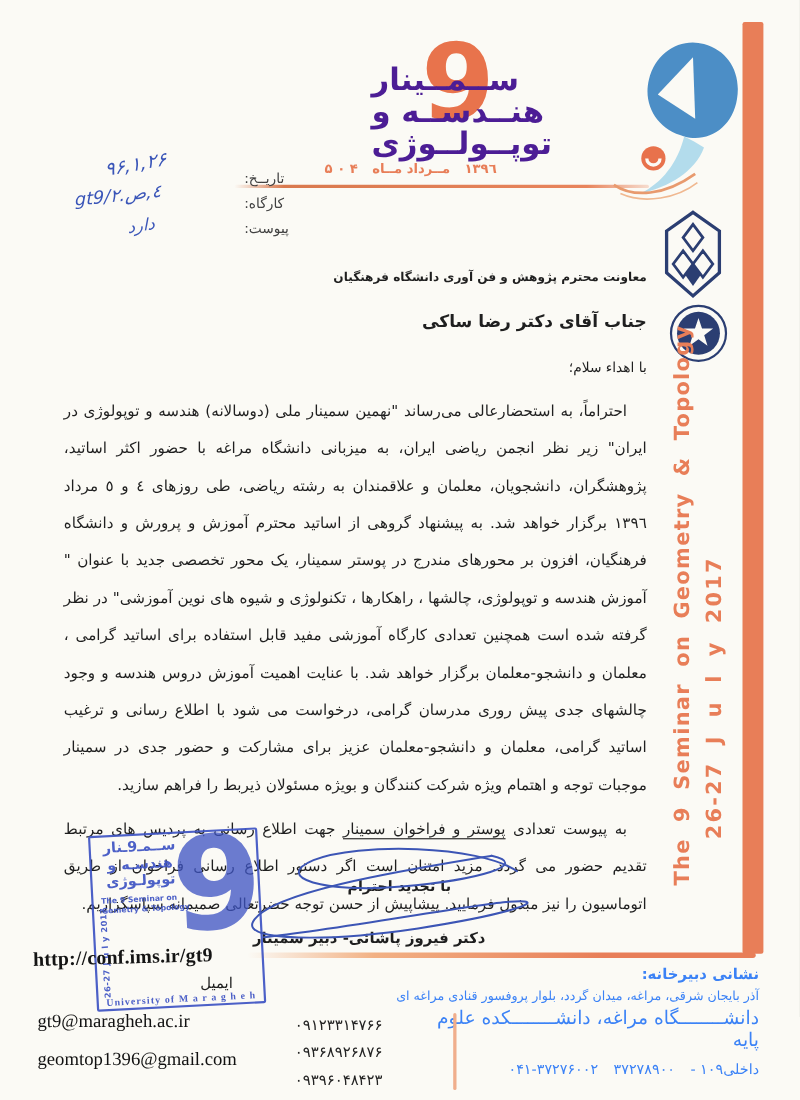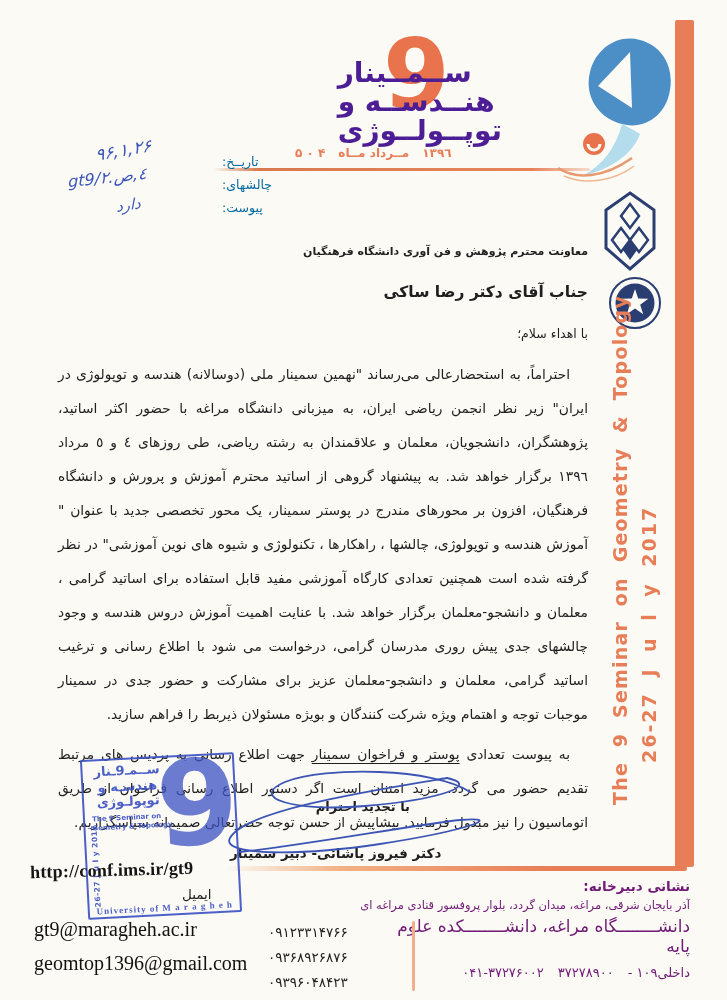--- a/index.html
+++ b/index.html
@@ -16,21 +16,21 @@
     background:linear-gradient(to right,rgba(245,201,160,0),#F2B184 25%,#E87E58 70%,#E87E58);}
   
   .logo{position:absolute;left:295px;top:34px;width:215px;height:130px;}
   .logo .nine{position:absolute;left:88px;top:-2px;font-size:96px;line-height:.9;font-weight:bold;color:#E8734C;z-index:1;}
   .logo .fa{position:absolute;right:8px;top:24px;z-index:2;direction:rtl;text-align:left;
     color:#4c1d95;font-weight:bold;font-size:28px;line-height:29px;white-space:nowrap;}
   .logo-date{position:absolute;left:295px;top:146px;width:210px;display:flex;direction:ltr;gap:13px;
     color:#E87E58;font-size:12px;font-weight:bold;align-items:center;}
   
   .fields{position:absolute;left:222px;top:150px;width:60px;direction:rtl;text-align:left;
-    font-size:12.5px;line-height:23px;color:#0369a1;}
+    font-size:12.5px;line-height:23px;color:#404040;}
   .hw{position:absolute;color:#3A55B8;font-style:italic;white-space:nowrap;}
   .hw1{left:95px;top:140px;font-size:17px;transform:rotate(-10deg) skewX(-6deg);}
   .hw2{left:68px;top:168px;font-size:16px;transform:rotate(-6deg) skewX(-6deg);direction:ltr;}
   .hw3{left:116px;top:196px;font-size:15px;transform:rotate(-9deg) skewX(-6deg);}
   
   .svg-abs{position:absolute;}
   .vtext{position:absolute;left:606px;top:805px;width:450px;height:58px;
     transform:rotate(-90deg);transform-origin:0 0;color:#E87E58;font-weight:bold;
     font-size:19px;line-height:29px;white-space:nowrap;letter-spacing:1.2px;word-spacing:7px;}
   .vtext .l2{padding-left:42px;letter-spacing:2px;}
@@ -53,31 +53,31 @@
   .stamp .en{position:absolute;left:9px;top:56px;width:84px;font-size:7px;line-height:9px;font-weight:bold;}
   .stamp .b9{position:absolute;right:-2px;top:-10px;font-size:118px;line-height:1;font-weight:bold;opacity:.82;}
   .stamp .side{position:absolute;left:6px;top:148px;transform:rotate(-90deg);transform-origin:0 0;
     font-size:7.5px;font-weight:bold;letter-spacing:.5px;white-space:nowrap;}
   .stamp .univ{position:absolute;left:0;bottom:3px;width:100%;text-align:center;
     font-family:"Liberation Serif",serif;font-size:9px;font-weight:bold;letter-spacing:1px;}
   .sig{z-index:4;}
   .url{position:absolute;left:30px;top:860px;z-index:5;font-family:"Liberation Serif",serif;
     font-weight:bold;font-size:18px;color:#141414;transform:rotate(-1.5deg);letter-spacing:.2px;}
   
-  .addr{position:absolute;left:378px;top:878px;width:312px;direction:rtl;text-align:right;color:#701a75;}
+  .addr{position:absolute;left:378px;top:878px;width:312px;direction:rtl;text-align:right;color:#3b82f6;}
   .addr .t{font-size:13.5px;font-weight:bold;margin-bottom:4px;}
   .addr .a1{font-size:11.5px;white-space:nowrap;letter-spacing:-.2px;}
   .addr .a2{font-size:17px;margin-top:4px;}
   .addr .ph{margin-top:9px;font-size:13px;display:flex;direction:rtl;gap:14px;justify-content:flex-start;}
   .mobiles{position:absolute;left:268px;top:920px;width:138px;text-align:left;
     font-size:13.5px;line-height:25px;color:#222;direction:ltr;}
   .mini-div{position:absolute;left:412px;top:921px;width:2.5px;height:70px;background:#F0AE8C;border-radius:2px;}
   .email-label{position:absolute;left:182px;top:886px;font-size:13.5px;direction:rtl;color:#222;}
   .emails{position:absolute;left:34px;top:912px;font-family:"Liberation Serif",serif;
-    font-size:20px;line-height:34px;color:#111;}
+    font-size:17px;line-height:34px;color:#111;}
 </style>
 </head>
 <body>
 
 <div class="page">
 
   <div class="vbar"></div>
   <div class="hline-top"></div>
   <div class="hline-bottom"></div>
 
@@ -90,21 +90,21 @@
     </div>
   </div>
   <div class="logo-date">
     <span>۵ ۰ ۴</span>
     <span>مــرداد مــاه</span>
     <span>١٣٩٦</span>
   </div>
 
   <div class="fields">
     <div>تاریــخ:</div>
-    <div>چالشهای:</div>
+    <div>کارگاه:</div>
     <div>پیوست:</div>
   </div>
   <div class="hw hw1">۹۶,۱,۲۶</div>
   <div class="hw hw2">gt9/۲.٤,ص</div>
   <div class="hw hw3">دارد</div>
 
   <svg class="svg-abs" style="left:578px;top:36px;" width="100" height="160" viewBox="0 0 100 160">
     <path d="M62,4 C84,10 96,30 92,54 C88,80 66,94 44,88 C20,82 6,60 12,36 C18,12 40,-2 62,4 Z" fill="#4C8EC6"></path>
     <path d="M52,16 L54,72 L20,50 Z" fill="#FBFAF5"></path>
     <path d="M44,88 C38,112 24,130 4,140 C30,134 54,120 62,98 C56,94 50,91 44,88 Z" fill="#B3DCEC"></path>

